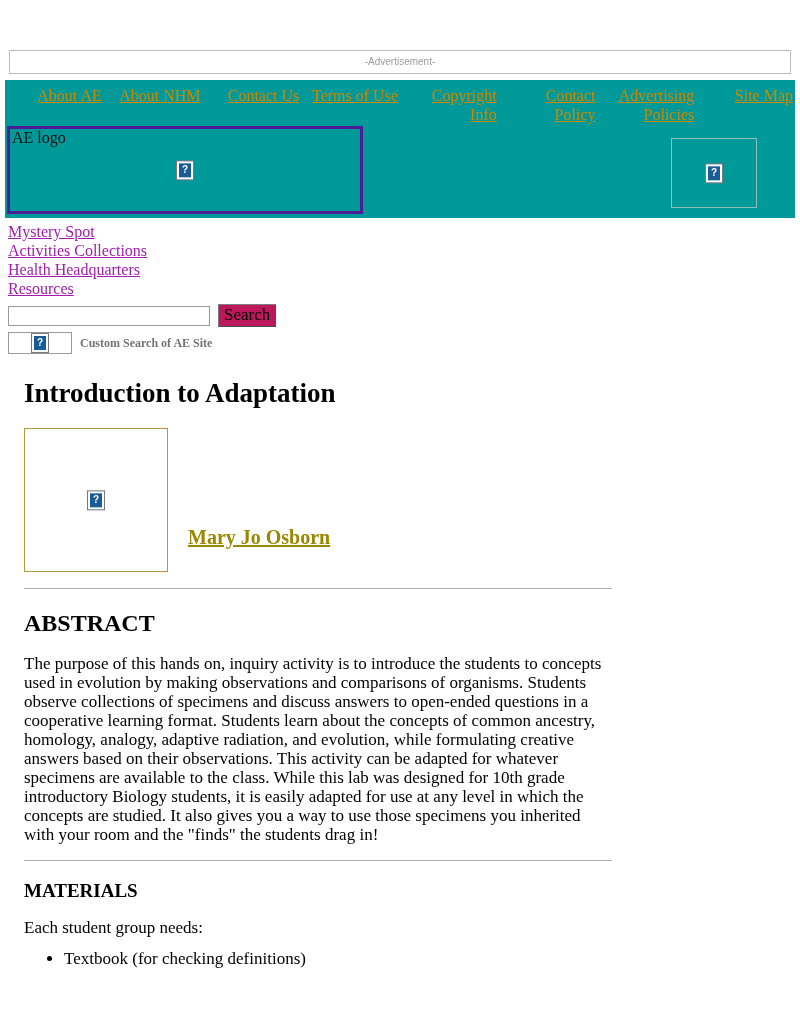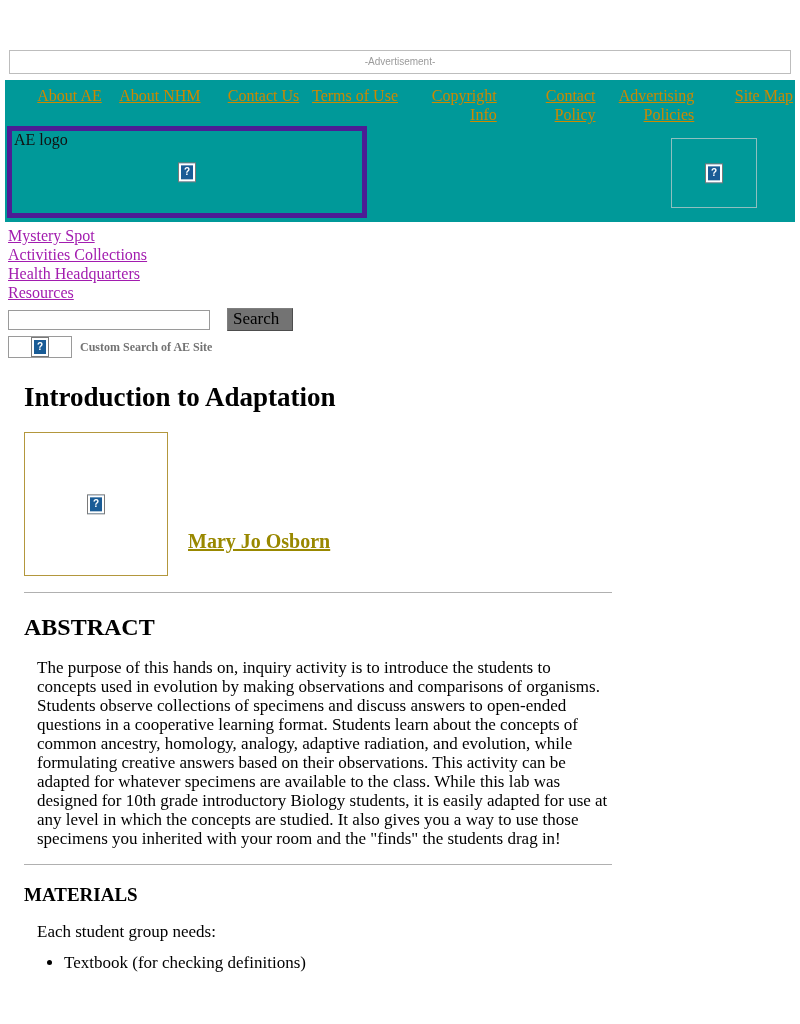--- a/index.html
+++ b/index.html
@@ -57,21 +57,21 @@
     font-family: "Liberation Serif", serif;
   }
   .banner-row {
     display: flex;
     align-items: flex-start;
     justify-content: space-between;
   }
   .logo-box {
     width: 350px;
     height: 82px;
-    border: 5px solid #4c1d95;
+    border: 3px solid #4c1d95;
     margin: 2px 0 4px 2px;
     position: relative;
   }
   .logo-alt {
     position: absolute;
     left: 2px;
     top: -1px;
     font-size: 16px;
     color: #111;
     line-height: 19px;
@@ -133,28 +133,28 @@
     width: 196px;
     height: 16px;
     border: 1px solid #9a9a9a;
     background: #ffffff;
     font-family: "Liberation Serif", serif;
     font-size: 13px;
     padding: 1px 2px;
     box-sizing: content-box;
   }
   .search-btn {
-    margin-left: 17px;
-    background: #737373;
+    margin-left: 8px;
+    background: #be185d;
     border: 1px solid #7f7f7f;
     border-right-color: #4d4d4d;
     border-bottom-color: #4d4d4d;
     font-family: "Liberation Serif", serif;
     font-size: 17px;
-    padding: 0px 13px 1px 5px;
+    padding: 0px 5px 1px 5px;
     cursor: pointer;
     line-height: 20px;
   }
   .gsearch-row {
     padding: 5px 0 0 8px;
     display: flex;
     align-items: center;
   }
   .gbox {
     width: 62px;
@@ -222,21 +222,21 @@
   }
   h2.sect {
     font-size: 24px;
     font-weight: bold;
     margin: 20px 0 0 0;
     line-height: 29px;
   }
   p.body {
     font-size: 17px;
     line-height: 19px;
-    margin: 16px 0 0 13px;
+    margin: 16px 0 0 0;
     text-align: left;
   }
   h3.sub {
     font-size: 19px;
     font-weight: bold;
     margin: 18px 0 0 0;
     line-height: 23px;
   }
   ul.matlist {
     margin: 12px 0 0 0;

